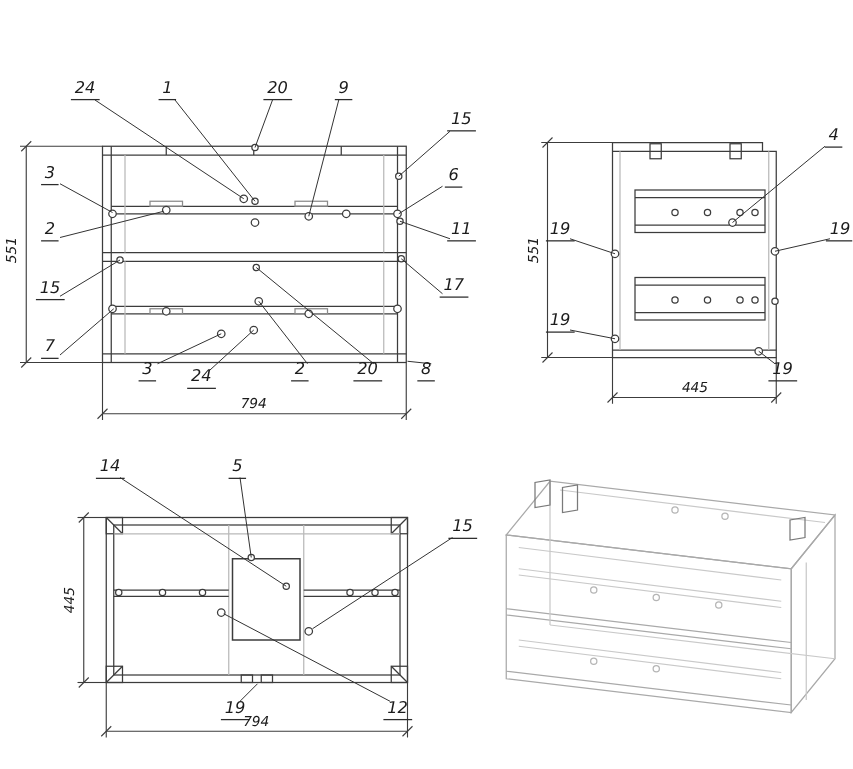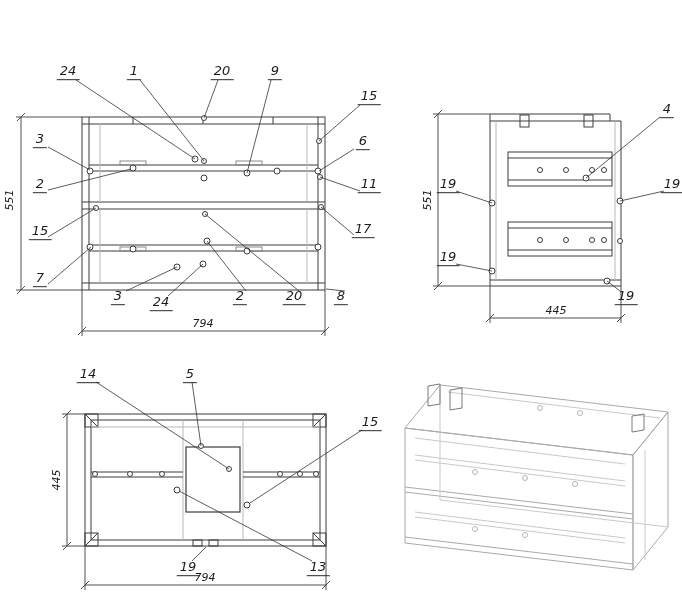--- a/index.html
+++ b/index.html
@@ -317,21 +317,21 @@
   <span class="callout" style="left:667px;top:110px">4</span>
   <span class="callout" style="left:448px;top:185px">19</span>
   <span class="callout" style="left:672px;top:185px">19</span>
   <span class="callout" style="left:448px;top:258px">19</span>
   <span class="callout" style="left:626px;top:297px">19</span>
 
   <span class="callout" style="left:88px; top:375px">14</span>
   <span class="callout" style="left:190px;top:375px">5</span>
   <span class="callout" style="left:370px;top:423px">15</span>
   <span class="callout" style="left:188px;top:568px">19</span>
-  <span class="callout" style="left:318px;top:568px">13</span>
+  <span class="callout" style="left:318px;top:568px">12</span>
 
   <span class="dim vertical" style="left:9px;  top:200px">551</span>
   <span class="dim" style="left:203px;top:323px">794</span>
   <span class="dim vertical" style="left:427px;top:200px">551</span>
   <span class="dim" style="left:556px;top:310px">445</span>
   <span class="dim vertical" style="left:56px; top:480px">445</span>
   <span class="dim" style="left:205px;top:577px">794</span>
 
 </div>
 

